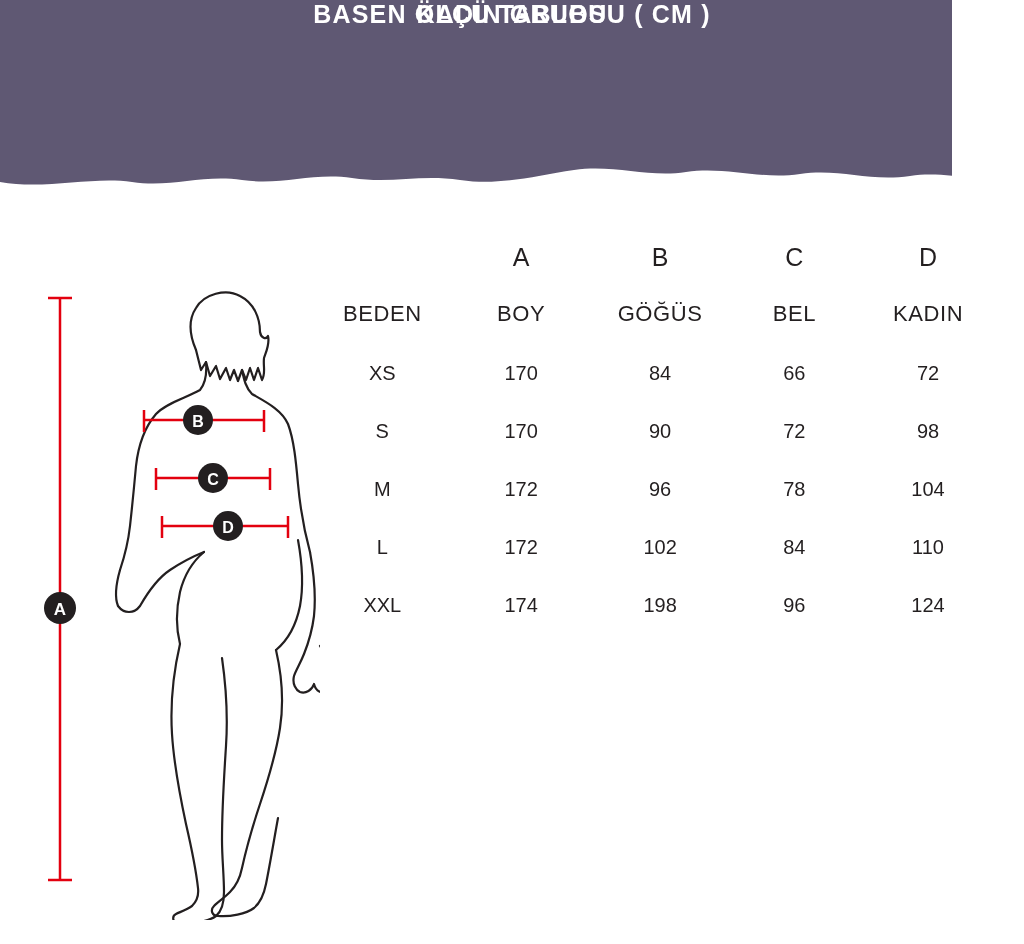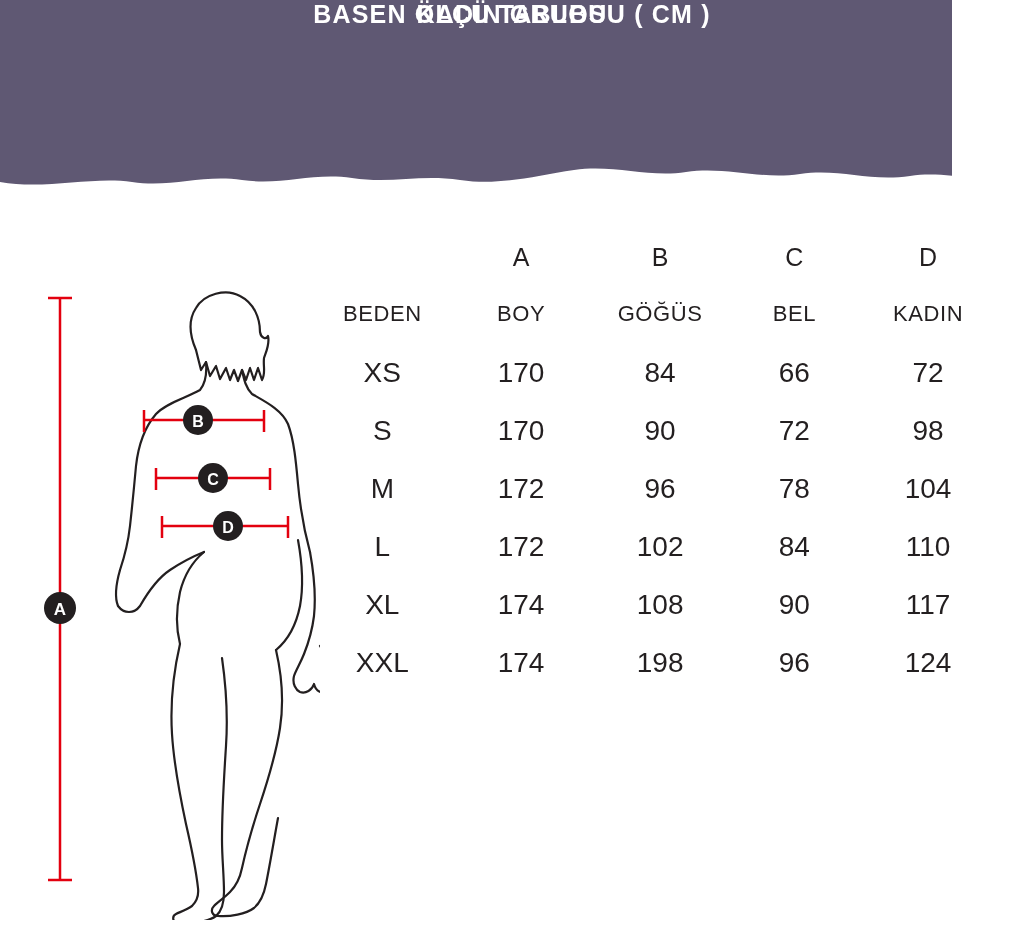--- a/index.html
+++ b/index.html
@@ -95,21 +95,21 @@
   #size-table .header-row th {
     font-size: 22px;
     font-weight: normal;
     height: 60px;
     vertical-align: middle;
     letter-spacing: 0.6px;
   }
   #size-table tbody tr td {
     height: 58px;
     vertical-align: middle;
-    font-size: 28px;
+    font-size: 20px;
   }
   #size-table col.c-beden { width: 150px; }
   #size-table col.c-boy   { width: 140px; }
   #size-table col.c-gogus { width: 150px; }
   #size-table col.c-bel   { width: 130px; }
   #size-table col.c-basen { width: 150px; }
 </style>
 </head>
 <body>
 
@@ -258,27 +258,20 @@
         <td>104</td>
       </tr>
       <tr>
         <td>L</td>
         <td>172</td>
         <td>102</td>
         <td>84</td>
         <td>110</td>
       </tr>
       <tr>
-        <td>XL</td>
-        <td>174</td>
-        <td>108</td>
-        <td>90</td>
-        <td>117</td>
-      </tr>
-      <tr>
         <td>XXL</td>
         <td>174</td>
         <td>198</td>
         <td>96</td>
         <td>124</td>
       </tr>
     </tbody>
   </table>
 
 </div>

